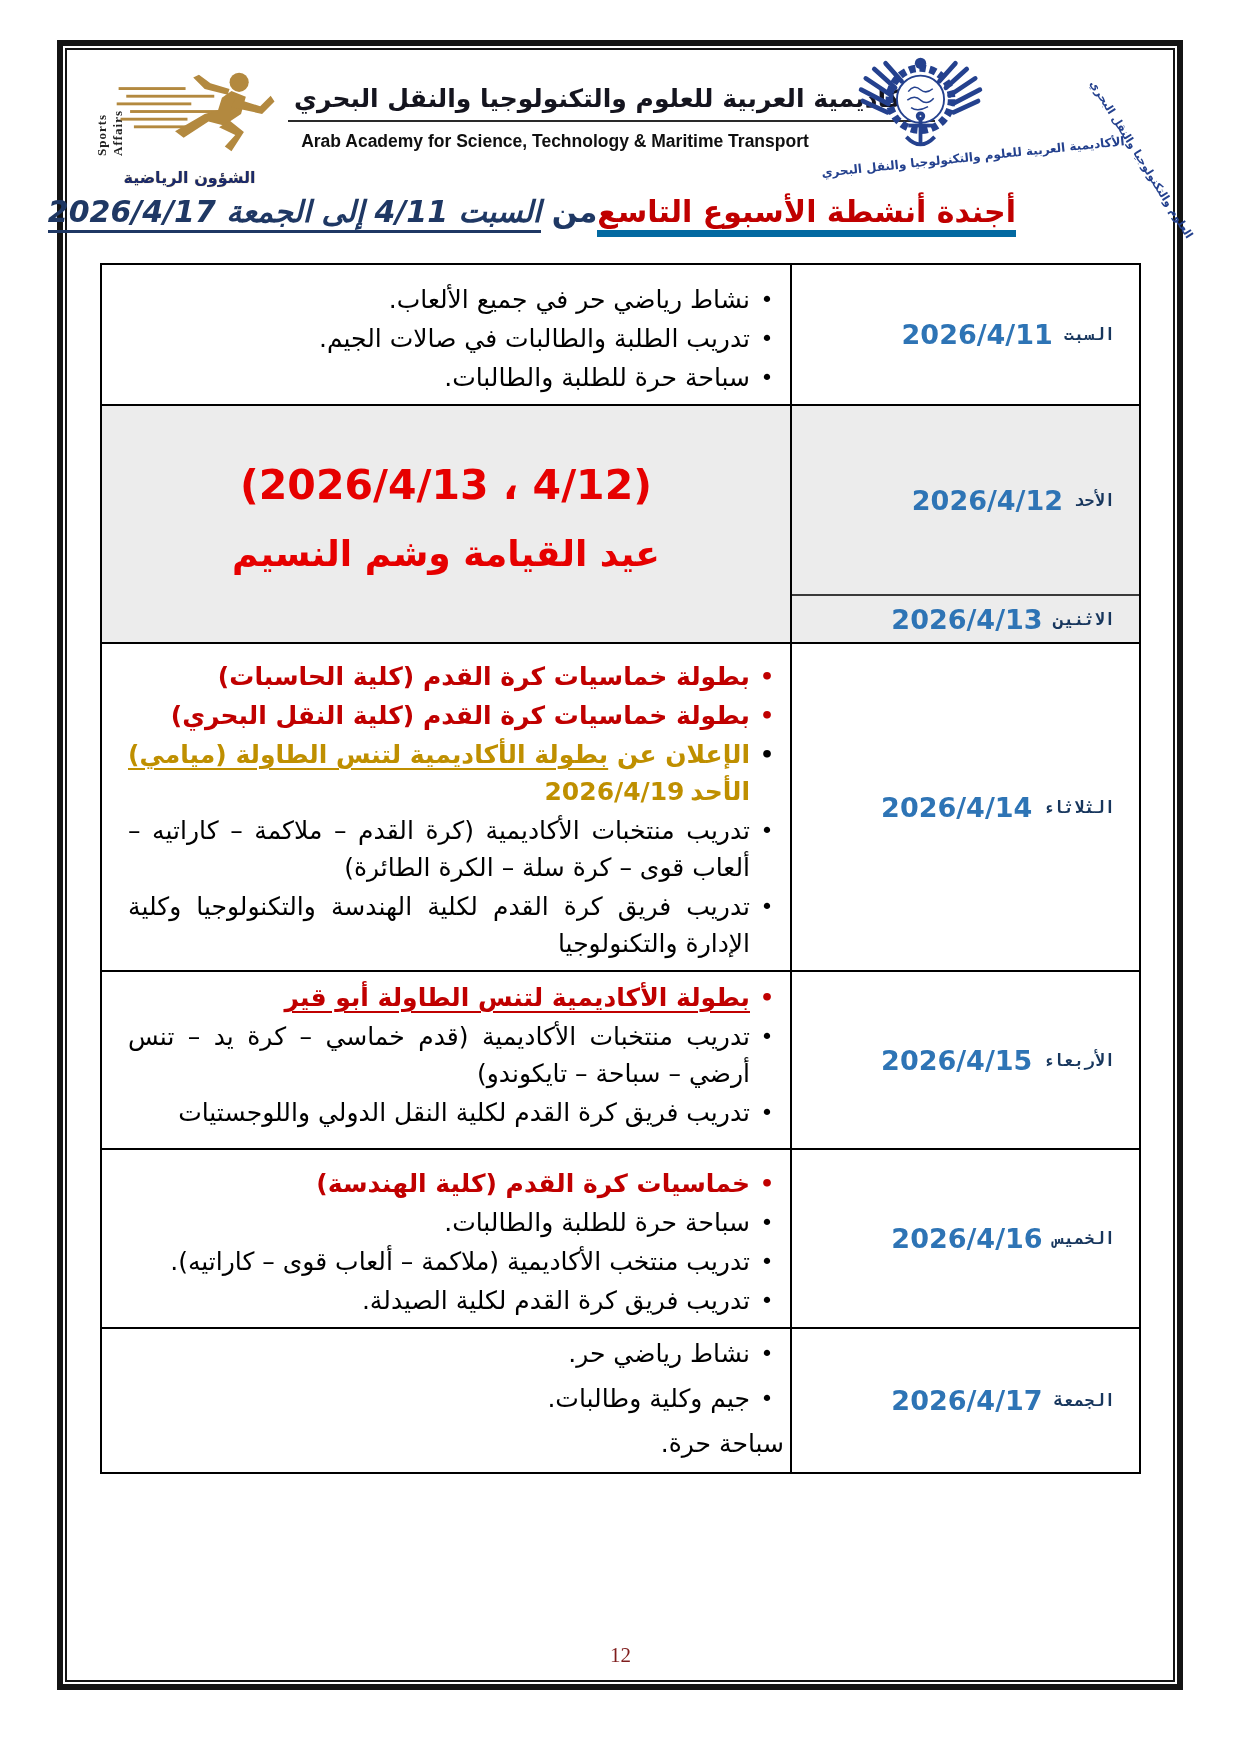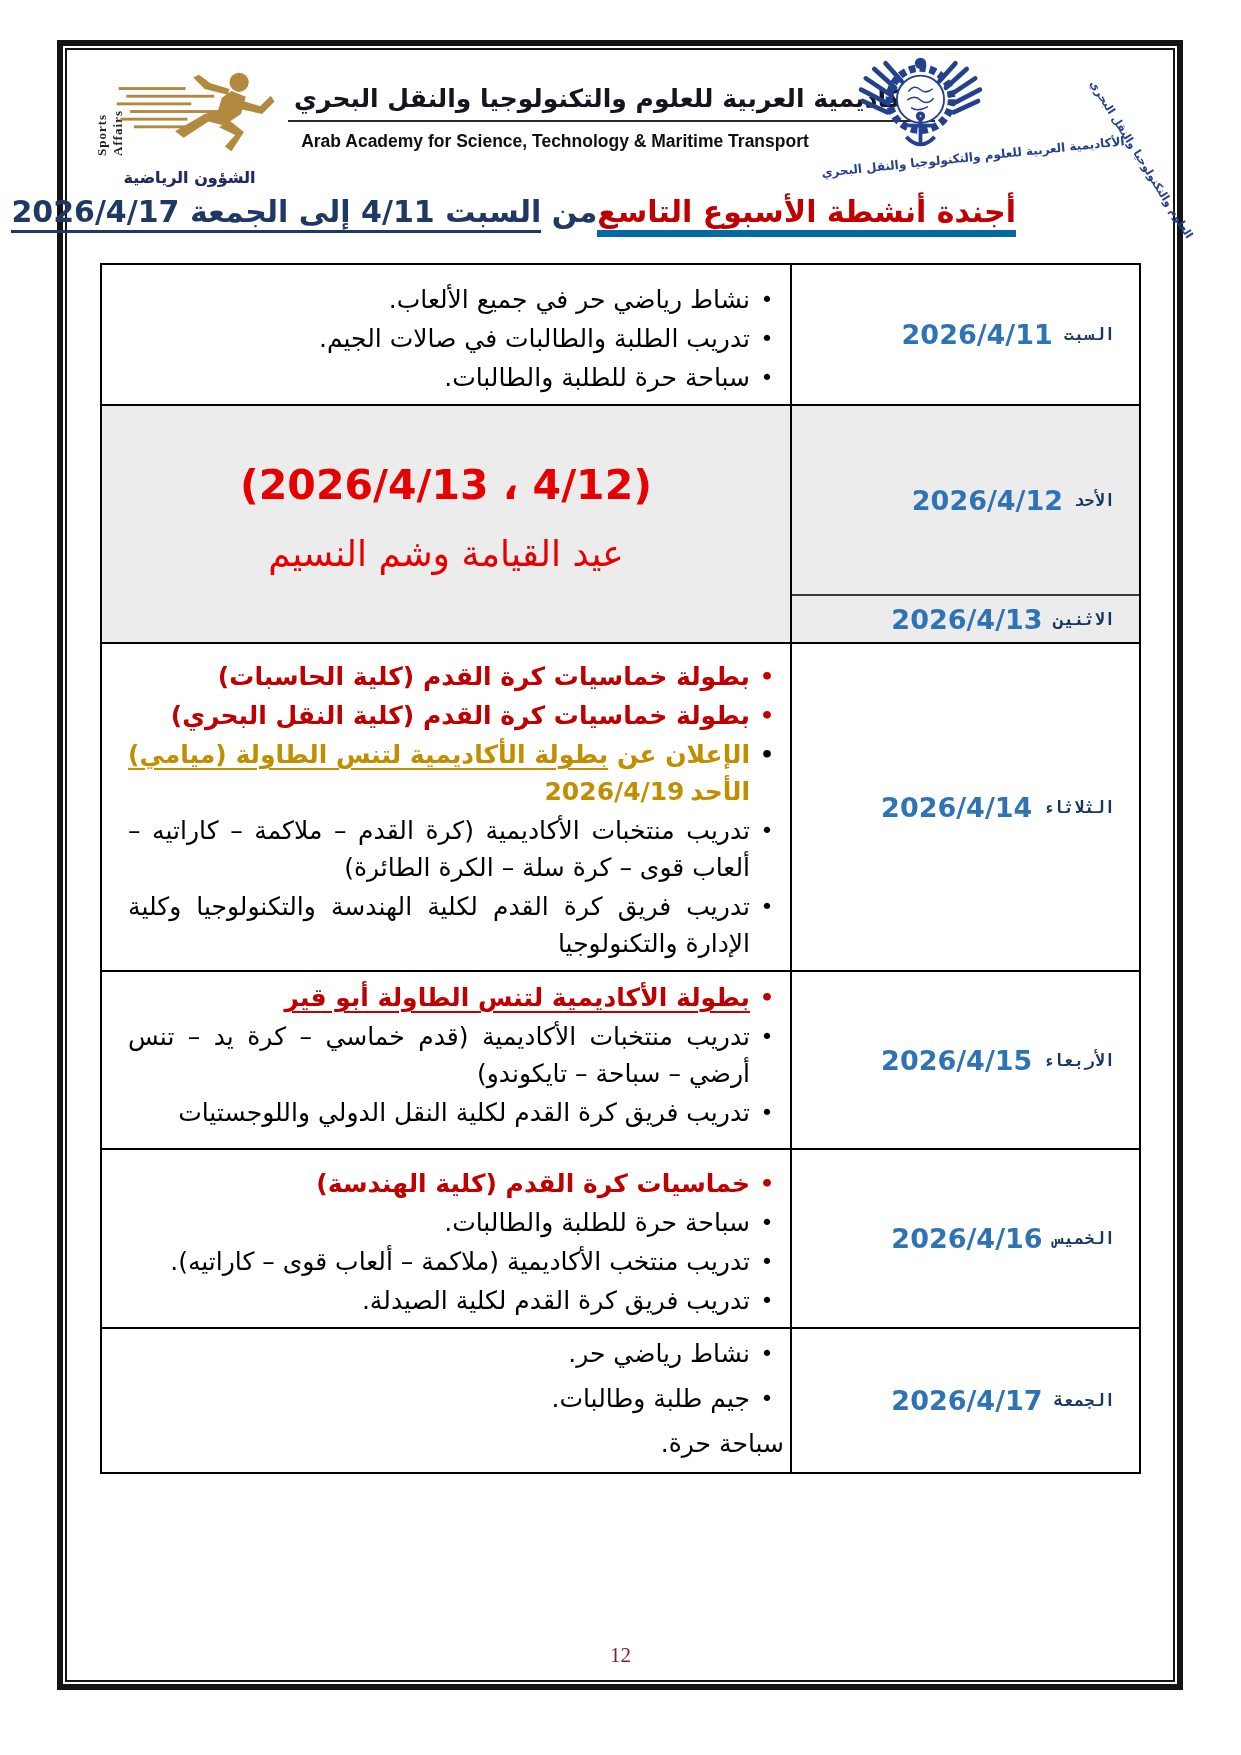--- a/index.html
+++ b/index.html
@@ -22,21 +22,21 @@
   .emblem{position:absolute;left:818px;top:52px;}
   .emblem-arc-text{position:absolute;left:798px;top:150px;width:350px;text-align:center;transform:rotate(-6deg);
                    font-size:12px;font-weight:bold;color:#24418e;white-space:nowrap;direction:rtl;}
   .emblem-side-text{position:absolute;left:1098px;top:78px;transform:rotate(58deg);transform-origin:left top;
                     font-size:11px;font-weight:bold;color:#24418e;white-space:nowrap;direction:rtl;}
   
   .title-row{position:absolute;left:64px;top:194px;width:1112px;box-sizing:border-box;
              padding:0 160px 0 72px;direction:rtl;display:flex;justify-content:space-between;align-items:flex-start;}
   .week-label{color:#c00000;font-size:30px;font-weight:bold;border-bottom:7px solid #0369a1;padding-bottom:1px;white-space:nowrap;}
   .range-wrap{color:#1f3864;font-size:30px;font-weight:bold;white-space:nowrap;}
-  .range-u{border-bottom:3px solid #1f3864;padding-bottom:1px;}
+  .range-u{border-bottom:3px solid #1f3864;padding-bottom:1px;font-style:italic;}
   .from-word{margin-left:0;}
   
   .sched{position:absolute;left:100px;top:263px;width:1041px;border:2px solid #000;box-sizing:border-box;background:#fff;}
   .row{display:flex;flex-direction:row-reverse;border-top:2px solid #000;box-sizing:border-box;}
   .row:first-child{border-top:none;}
   .datecol{width:349px;flex:0 0 349px;border-left:2px solid #000;box-sizing:border-box;
            display:flex;align-items:center;direction:rtl;padding-right:24px;gap:11px;}
   .day{color:#17365d;font-weight:bold;font-size:17px;white-space:nowrap;font-family:Liberation Mono, monospace;}
   .date{color:#2e74b5;font-weight:bold;font-size:27px;white-space:nowrap;}
   .content{flex:1;direction:rtl;box-sizing:border-box;padding:16px 6px 8px 26px;display:flex;flex-direction:column;gap:2px;}
@@ -55,21 +55,21 @@
   .r4{min-height:178px;} .r4 .content{padding-top:7px;}
   .r5{min-height:177px;} .r5 .content{padding-top:15px;}
   .r6{min-height:145px;} .r6 .content{padding-top:6px;gap:8px;}
   
   .datecol.split{flex-direction:column;align-items:stretch;padding:0;gap:0;}
   .subdate{display:flex;align-items:center;direction:rtl;padding-right:24px;gap:11px;}
   .subdate.top{height:188px;}
   .subdate.bottom{flex:1;border-top:2px solid #3a3a3a;}
   .holiday-cell{flex:1;display:flex;flex-direction:column;align-items:center;justify-content:center;gap:24px;direction:rtl;padding-bottom:14px;}
   .holiday-dates{color:#e60000;font-weight:bold;font-size:41px;}
-  .holiday-name{color:#e60000;font-weight:normal;font-size:36px;}
+  .holiday-name{color:#e60000;font-weight:bold;font-size:36px;}
   
   .footer{position:absolute;left:0;top:1643px;width:100%;text-align:center;
           font-family:"Liberation Serif",serif;font-size:21px;color:#7f1d1d;}
 </style>
 </head>
 <body>
 
 <div class="page">
   <div class="frame"></div>
 
@@ -259,21 +259,21 @@
         <span class="day">الجمعة</span>
         <span class="date">2026/4/17</span>
       </div>
       <div class="content">
         <div class="item">
           <span class="blt">•</span>
           <span class="txt">نشاط رياضي حر.</span>
         </div>
         <div class="item">
           <span class="blt">•</span>
-          <span class="txt">جيم طلبة وطالبات.</span>
+          <span class="txt">جيم وكلية وطالبات.</span>
         </div>
         <div class="item nobullet">
           <span class="txt">سباحة حرة.</span>
         </div>
       </div>
     </div>
 
   </div>
 
   <div class="footer">12</div>

